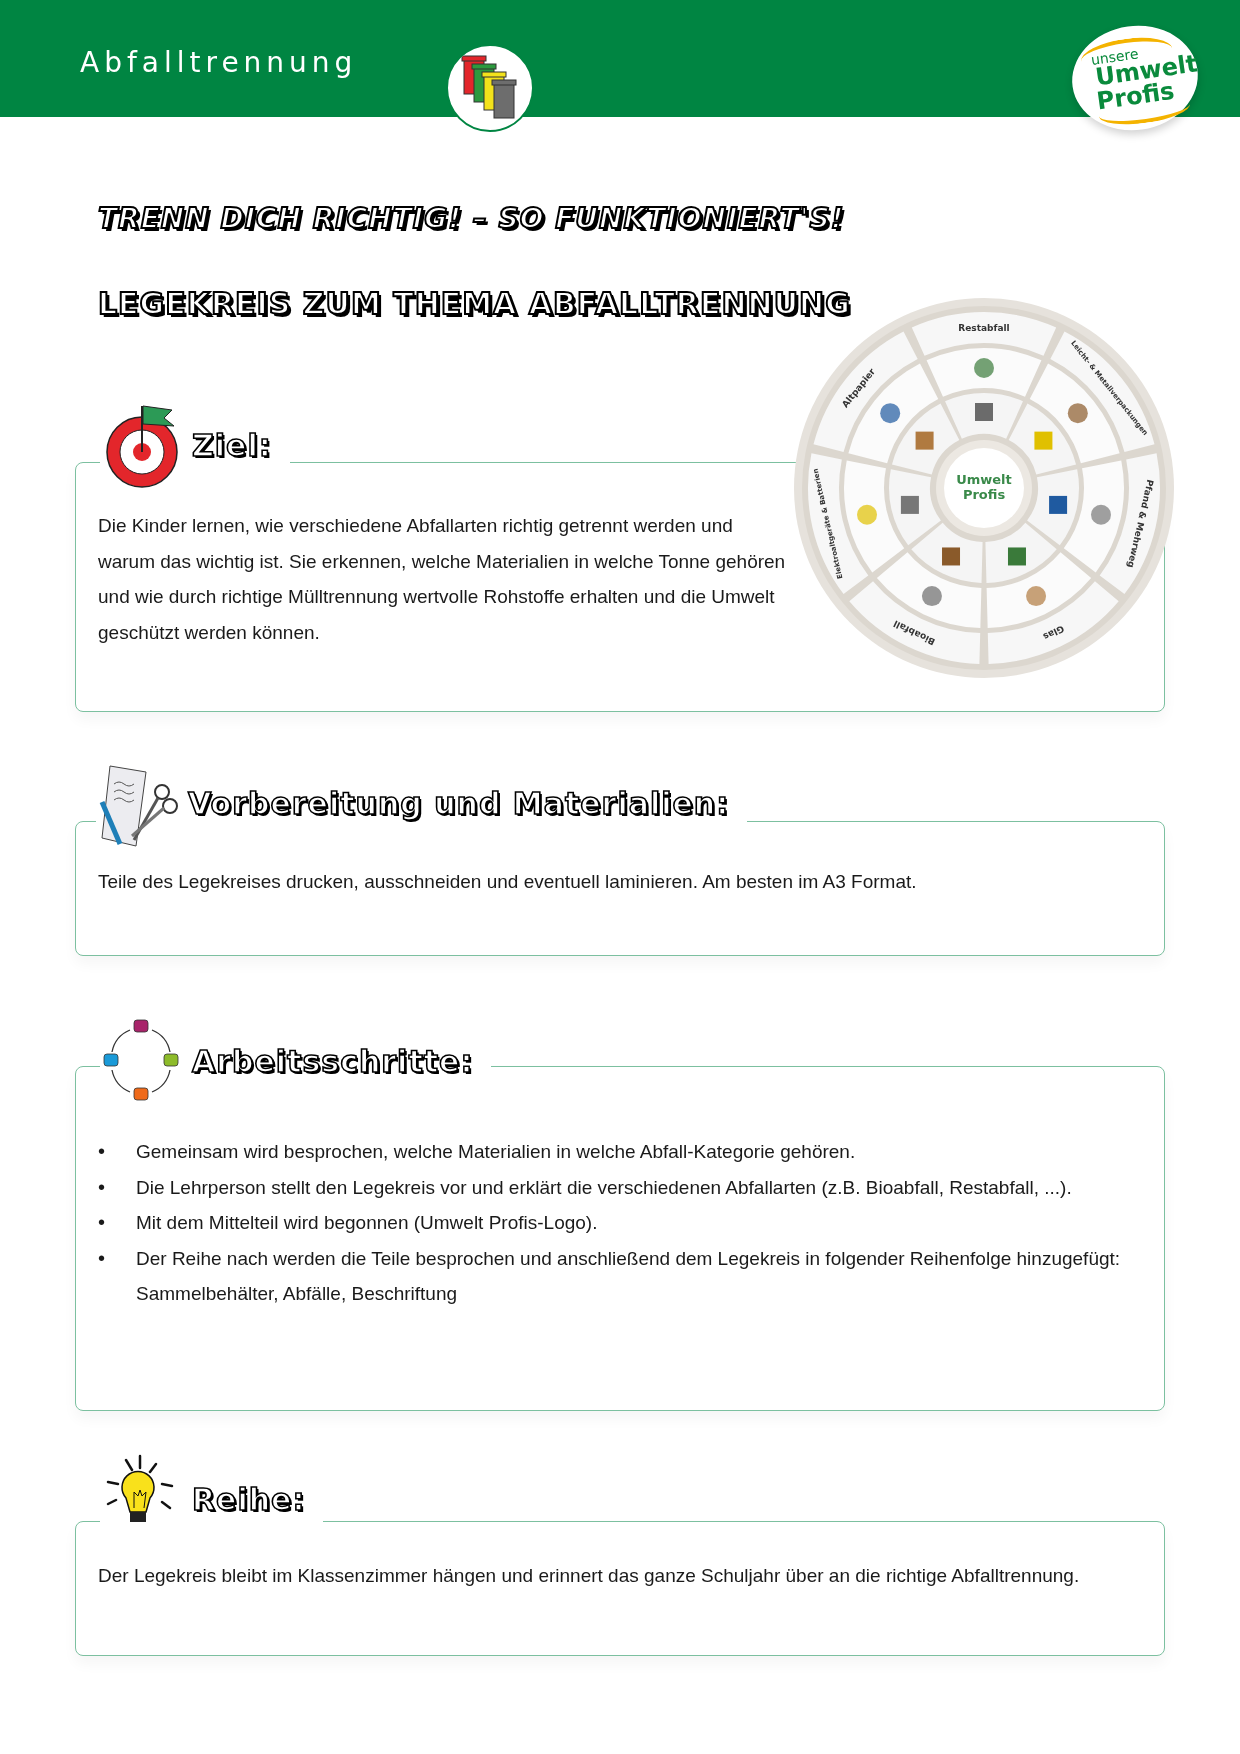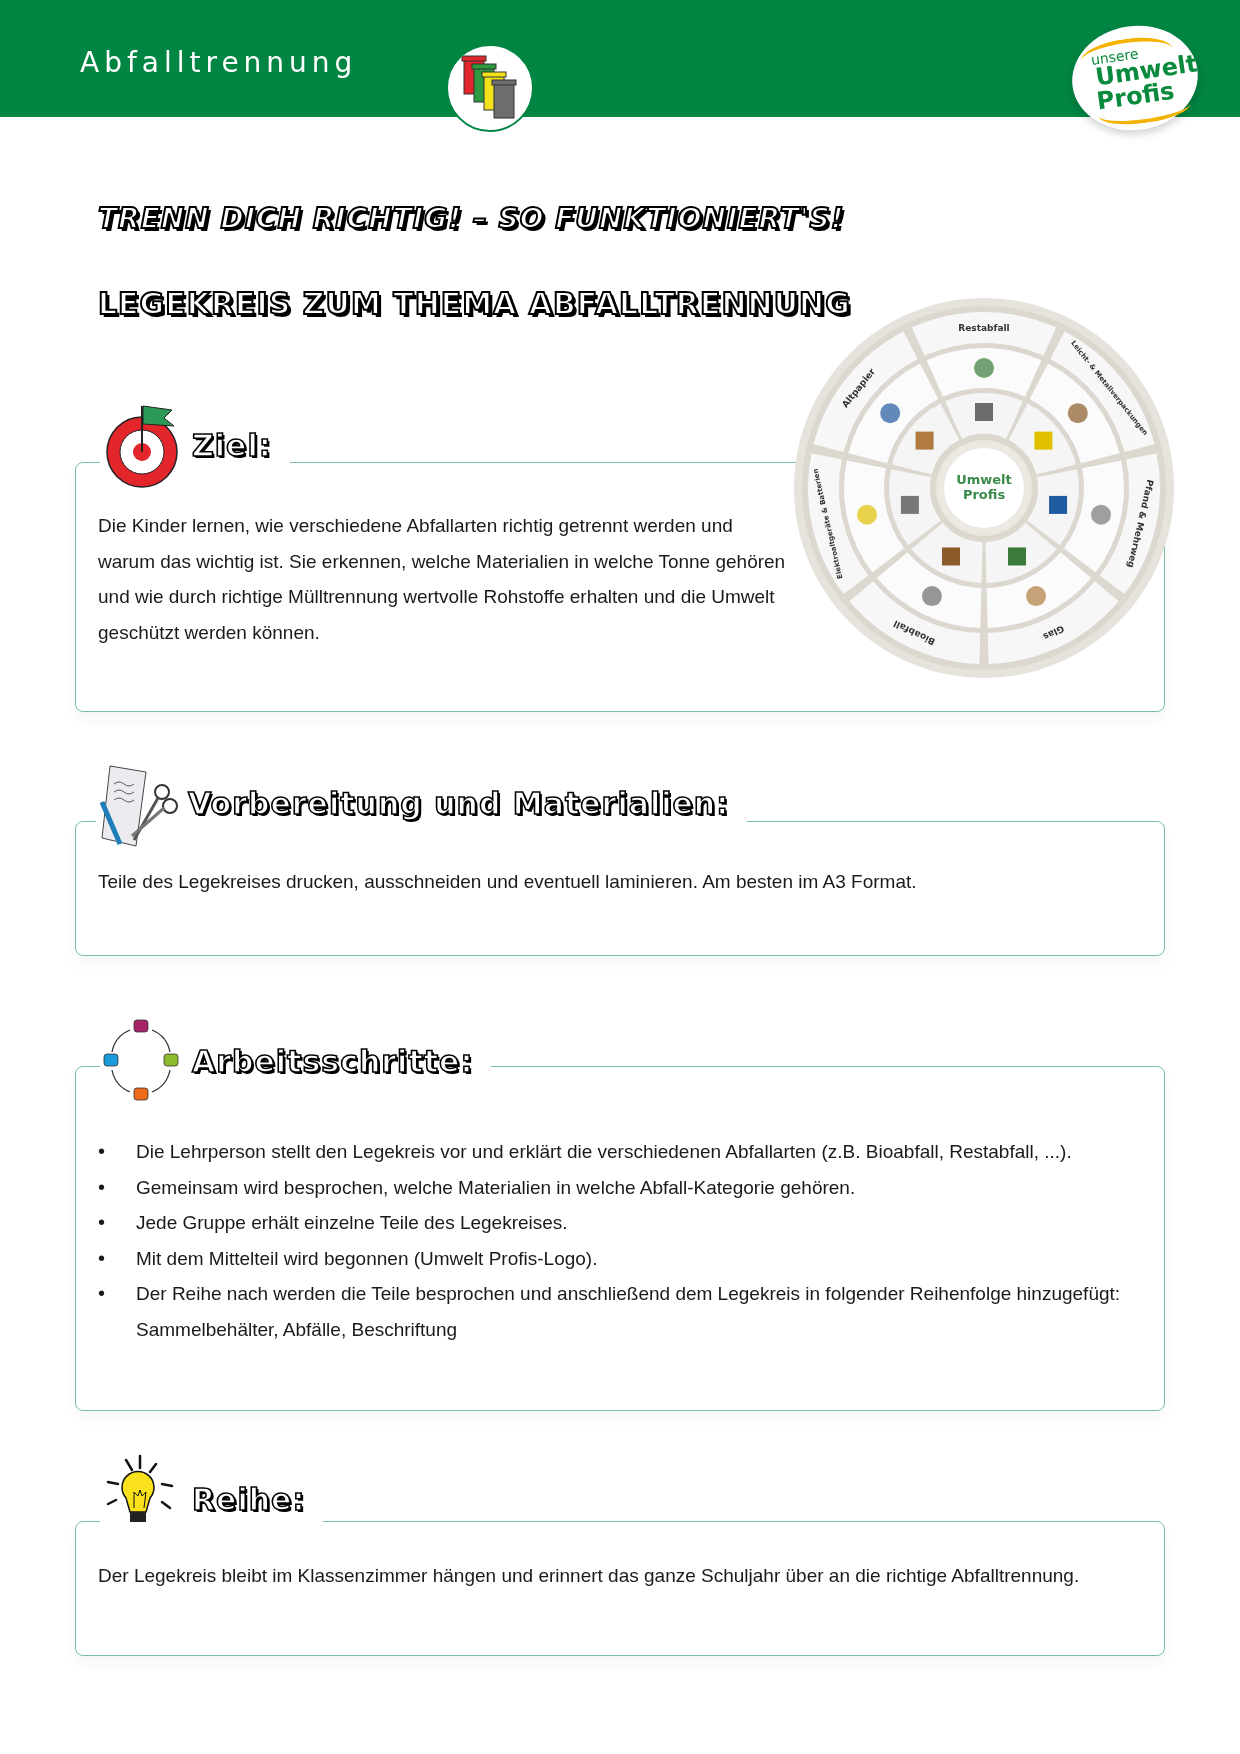--- a/index.html
+++ b/index.html
@@ -206,23 +206,22 @@
       <rect x="34" y="4" width="14" height="12" rx="3" fill="#a8246a" stroke="#333" stroke-width="0.8"></rect>
       <rect x="64" y="38" width="14" height="12" rx="3" fill="#8dbb2a" stroke="#333" stroke-width="0.8"></rect>
       <rect x="34" y="72" width="14" height="12" rx="3" fill="#ef6a1a" stroke="#333" stroke-width="0.8"></rect>
       <rect x="4" y="38" width="14" height="12" rx="3" fill="#1a9ad8" stroke="#333" stroke-width="0.8"></rect>
     </svg>
   </span>
   <span class="head-label">Arbeitsschritte:</span>
 </div>
 <div class="body-text" style="left:98px;top:1134px;width:1040px;">
   <ul class="steps">
+    <li>Gemeinsam wird besprochen, welche Materialien in welche Abfall-Kategorie gehören.</li>
     <li>Die Lehrperson stellt den Legekreis vor und erklärt die verschiedenen Abfallarten (z.B. Bioabfall, Restabfall, ...).</li>
-    <li>Gemeinsam wird besprochen, welche Materialien in welche Abfall-Kategorie gehören.</li>
-    <li>Jede Gruppe erhält einzelne Teile des Legekreises.</li>
     <li>Mit dem Mittelteil wird begonnen (Umwelt Profis-Logo).</li>
     <li>Der Reihe nach werden die Teile besprochen und anschließend dem Legekreis in folgender Reihenfolge hinzugefügt: Sammelbehälter, Abfälle, Beschriftung</li>
   </ul>
 </div>
 
 <div class="section-box" style="top:1521px;height:135px;"></div>
 <div class="section-head" style="left:100px;top:1454px;">
   <span class="head-icon">
     <svg width="86" height="90" viewBox="0 0 86 90">
       <g stroke="#111" stroke-width="2.5" stroke-linecap="round">

